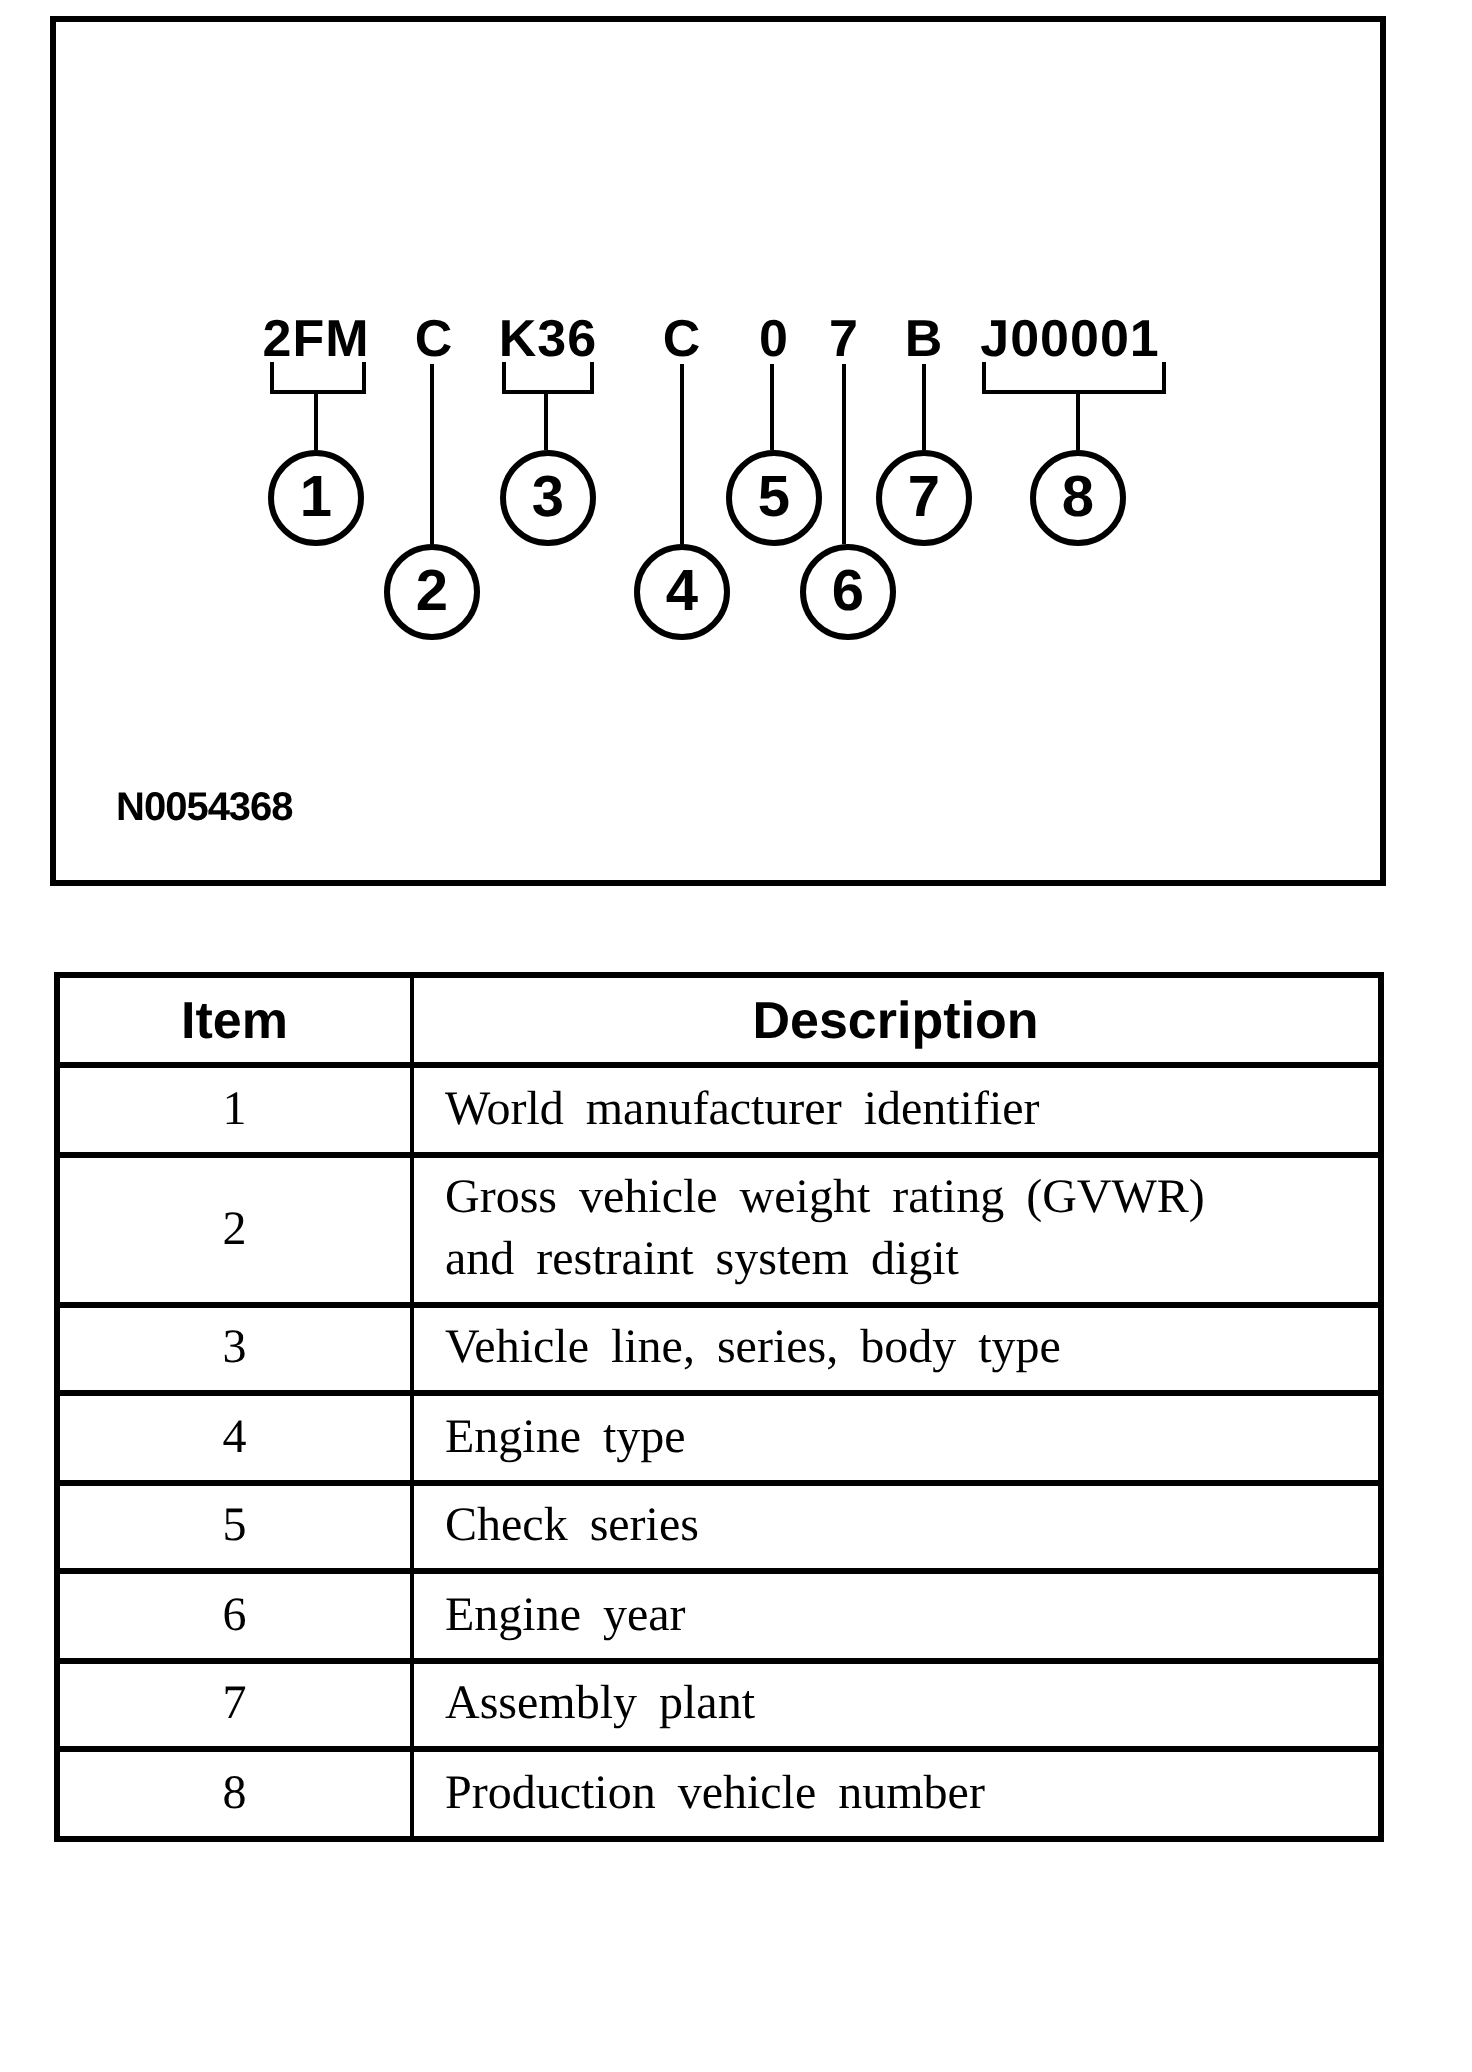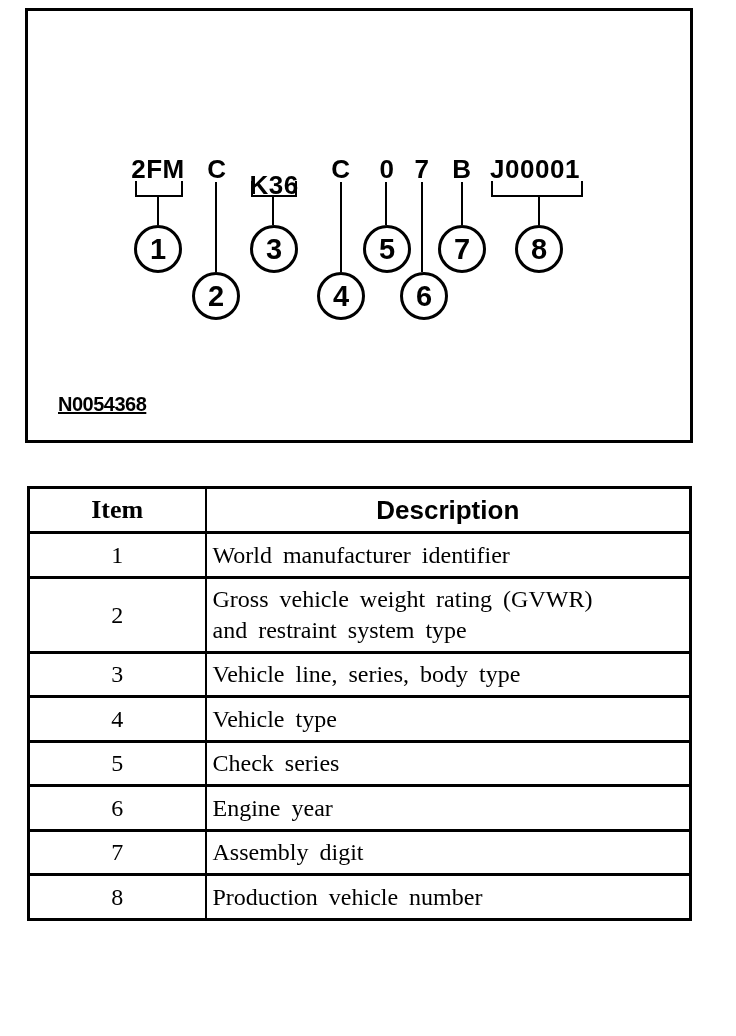--- a/index.html
+++ b/index.html
@@ -13,21 +13,21 @@
     position:absolute;left:25px;top:8px;width:668px;height:435px;
     border:3px solid #000;background:#fff;box-sizing:border-box;
   }
   .figure-inner{position:absolute;left:0;top:0;right:0;bottom:0;}
 
   .seg{
     position:absolute;top:144px;transform:translateX(-50%);
     font:bold 26px/28px "Liberation Sans",sans-serif;white-space:nowrap;
     letter-spacing:0.5px;
   }
-  .seg1{left:130px;} .seg2{left:189px;} .seg3{left:246px;margin-top:16px;} .seg4{left:313px;}
+  .seg1{left:130px;} .seg2{left:189px;} .seg3{left:246px;} .seg4{left:313px;}
   .seg5{left:359px;} .seg6{left:394px;} .seg7{left:434px;} .seg8{left:507px;}
 
   .bracket{
     position:absolute;top:170px;height:16px;box-sizing:border-box;
     border-left:2px solid #000;border-right:2px solid #000;border-bottom:2px solid #000;
   }
   .br1{left:107px;width:48px;}
   .br3{left:223px;width:46px;}
   .br8{left:463px;width:92px;}
 
@@ -45,42 +45,42 @@
     position:absolute;width:42px;height:42px;border:3px solid #000;border-radius:50%;
     background:#fff;display:flex;align-items:center;justify-content:center;
     font:bold 29px "Liberation Sans",sans-serif;
   }
   .c1{left:106px;top:214px;} .c2{left:164px;top:261px;} .c3{left:222px;top:214px;}
   .c4{left:289px;top:261px;} .c5{left:335px;top:214px;} .c6{left:372px;top:261px;}
   .c7{left:410px;top:214px;} .c8{left:487px;top:214px;}
 
   .fig-id{
     position:absolute;left:30px;top:380px;
-    font:bold 20px/26px "Liberation Sans",sans-serif;letter-spacing:-0.5px;text-decoration:underline;
+    font:bold 20px/26px "Liberation Sans",sans-serif;letter-spacing:-0.5px;
   }
 
   
   table.vin{
     position:absolute;left:27px;top:486px;width:665px;
     border-collapse:collapse;table-layout:fixed;background:#fff;
   }
   table.vin th, table.vin td{
     border:3px solid #000;box-sizing:border-box;vertical-align:middle;
   }
-  table.vin th:first-child, table.vin td:first-child{border-right-width:2px;font-family:Liberation Serif, serif;}
+  table.vin th:first-child, table.vin td:first-child{border-right-width:2px;}
   table.vin th:last-child,  table.vin td:last-child{border-left-width:2px;margin-top:36px;}
   table.vin th{
     font:bold 26px "Liberation Sans",sans-serif;text-align:center;padding:0;
   }
   td.item-cell{
     font:24px "Liberation Serif",serif;text-align:center;padding:0;
   }
   td.desc-cell{
     font:24px/31px "Liberation Serif",serif;text-align:left;
-    padding:2px 8px 2px 6px;white-space:pre-line;word-spacing:5px;
+    padding:2px 8px 2px 16px;white-space:pre-line;word-spacing:5px;
   }
   tr.h-head{height:45px;} tr.h-1{height:45px;} tr.h-2{height:75px;}
   tr.h-3{height:44px;} tr.h-4{height:45px;} tr.h-5{height:44px;}
   tr.h-6{height:45px;} tr.h-7{height:44px;} tr.h-8{height:45px;}
 </style>
 </head>
 <body>
 
 <div class="page">
 
@@ -150,41 +150,41 @@
       </tr>
     </thead>
     <tbody>
       <tr class="h-1">
         <td class="item-cell">1</td>
         <td class="desc-cell">World manufacturer identifier</td>
       </tr>
       <tr class="h-2">
         <td class="item-cell">2</td>
         <td class="desc-cell">Gross vehicle weight rating (GVWR)
-and restraint system type</td>
+and restraint system digit</td>
       </tr>
       <tr class="h-3">
         <td class="item-cell">3</td>
         <td class="desc-cell">Vehicle line, series, body type</td>
       </tr>
       <tr class="h-4">
         <td class="item-cell">4</td>
-        <td class="desc-cell">Vehicle type</td>
+        <td class="desc-cell">Engine type</td>
       </tr>
       <tr class="h-5">
         <td class="item-cell">5</td>
         <td class="desc-cell">Check series</td>
       </tr>
       <tr class="h-6">
         <td class="item-cell">6</td>
         <td class="desc-cell">Engine year</td>
       </tr>
       <tr class="h-7">
         <td class="item-cell">7</td>
-        <td class="desc-cell">Assembly digit</td>
+        <td class="desc-cell">Assembly plant</td>
       </tr>
       <tr class="h-8">
         <td class="item-cell">8</td>
         <td class="desc-cell">Production vehicle number</td>
       </tr>
     </tbody>
   </table>
 
 </div>
 

